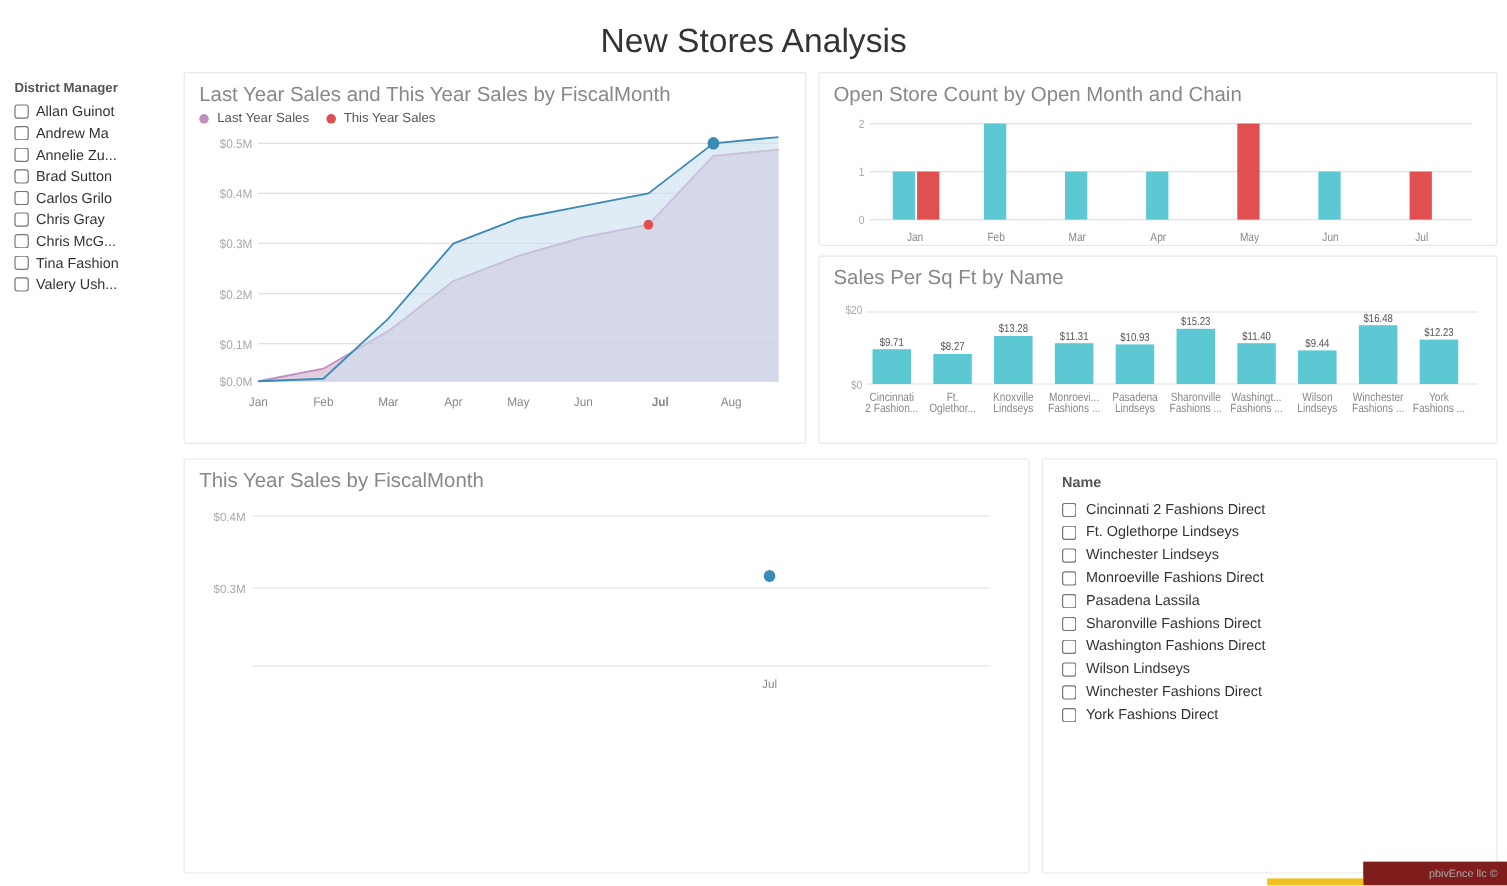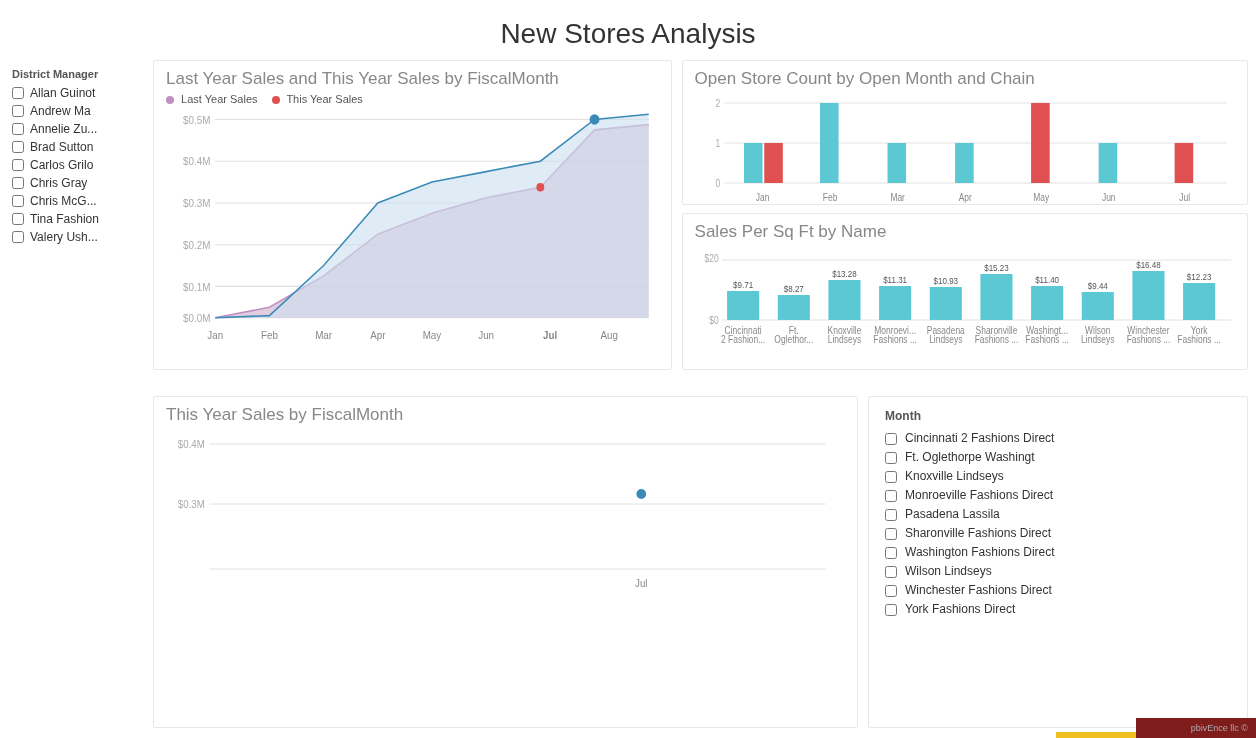--- a/index.html
+++ b/index.html
@@ -67,21 +67,21 @@
     .top-row {
       display: flex;
       height: 310px;
       gap: 10px;
     }
 
     .bottom-row {
       display: flex;
       height: calc(100% - 320px);
       gap: 10px;
-      margin-top: 26px;
+      margin-top: 12px;
     }
 
     
     .chart-panel {
       background: #fff;
       border: 1px solid #e8e8e8;
       border-radius: 2px;
       padding: 8px 12px;
       position: relative;
       overflow: hidden;
@@ -426,33 +426,33 @@
           <text x="40" y="79" class="y-label" text-anchor="end"></text>
           <text x="40" y="79" class="y-label" text-anchor="end">$0.3M</text>
 
           <circle cx="490" cy="65" r="5" fill="#3a8ab8"></circle>
 
           <text x="490" y="158" class="x-label" text-anchor="middle">Jul</text>
         </svg>
       </div>
 
       <div class="chart-panel bottom-right-panel" style="padding:12px 16px;">
-        <div class="name-list-title">Month</div>
+        <div class="name-list-title">Name</div>
         <div id="name-list-container">
             <div class="name-list-item">
               <input type="checkbox" style="">
               <span>Cincinnati 2 Fashions Direct</span>
             </div>
             <div class="name-list-item">
               <input type="checkbox" style="">
-              <span>Ft. Oglethorpe Washingt</span>
-            </div>
-            <div class="name-list-item">
-              <input type="checkbox" style="">
-              <span>Knoxville Lindseys</span>
+              <span>Ft. Oglethorpe Lindseys</span>
+            </div>
+            <div class="name-list-item">
+              <input type="checkbox" style="">
+              <span>Winchester Lindseys</span>
             </div>
             <div class="name-list-item">
               <input type="checkbox" style="">
               <span>Monroeville Fashions Direct</span>
             </div>
             <div class="name-list-item">
               <input type="checkbox" style="">
               <span>Pasadena Lassila</span>
             </div>
             <div class="name-list-item">

